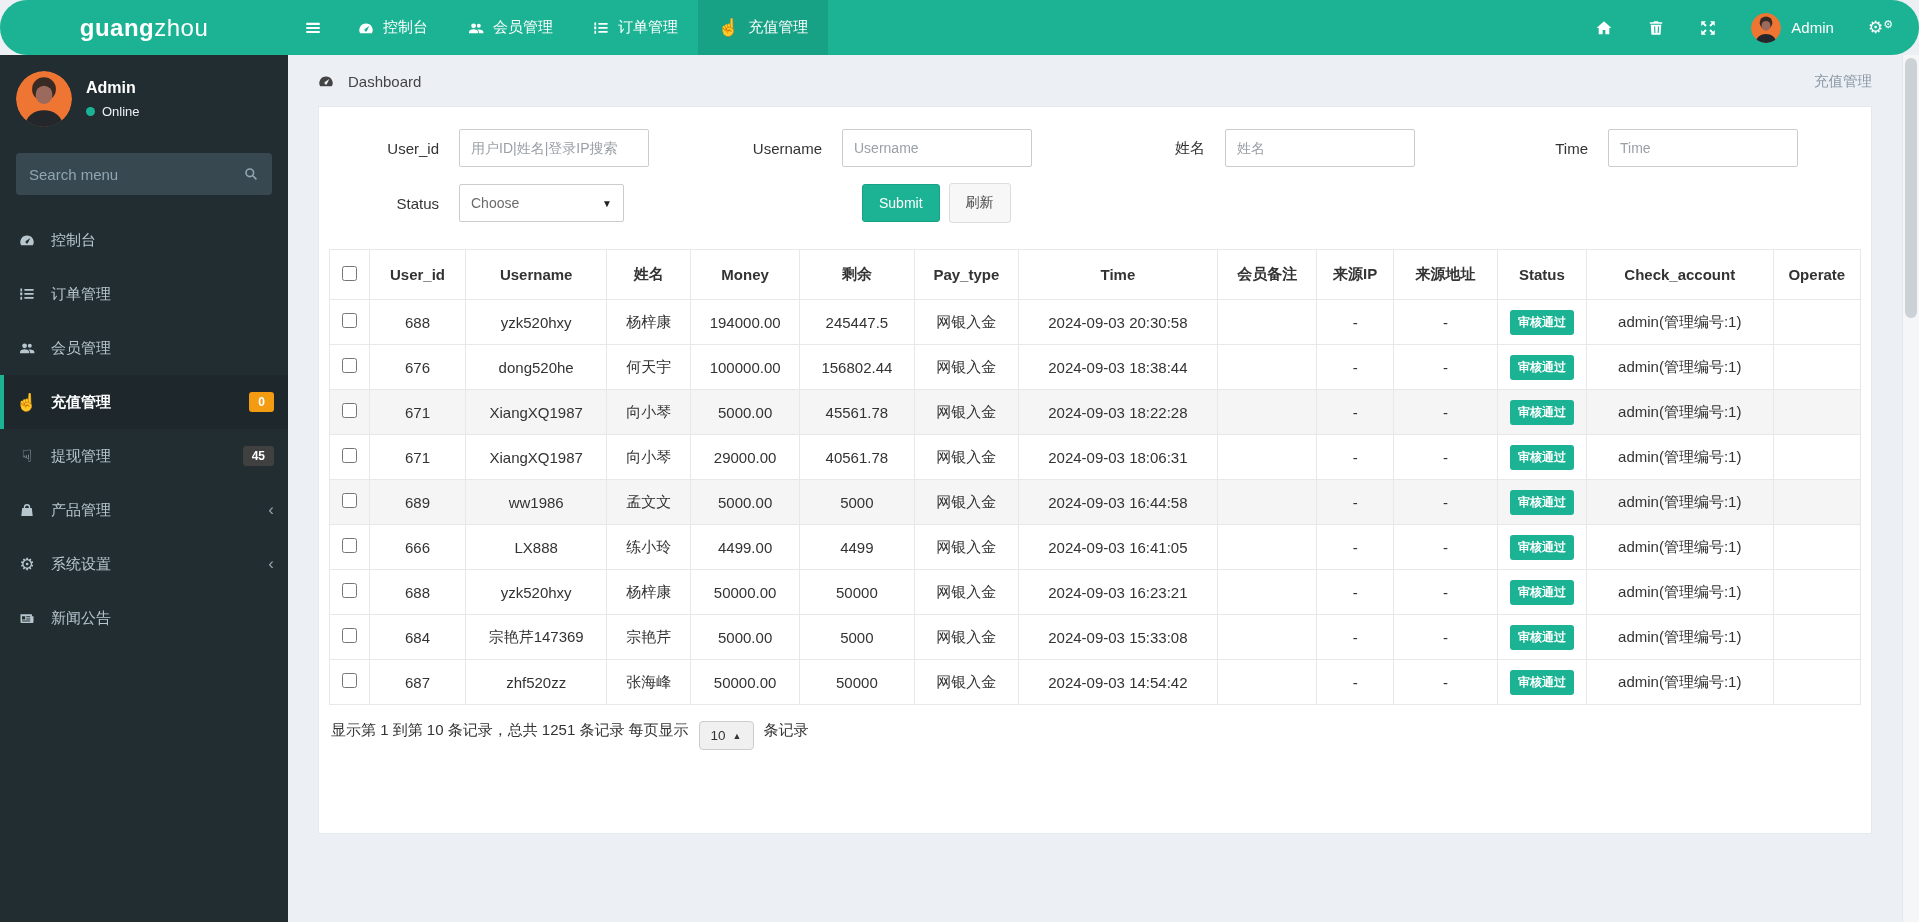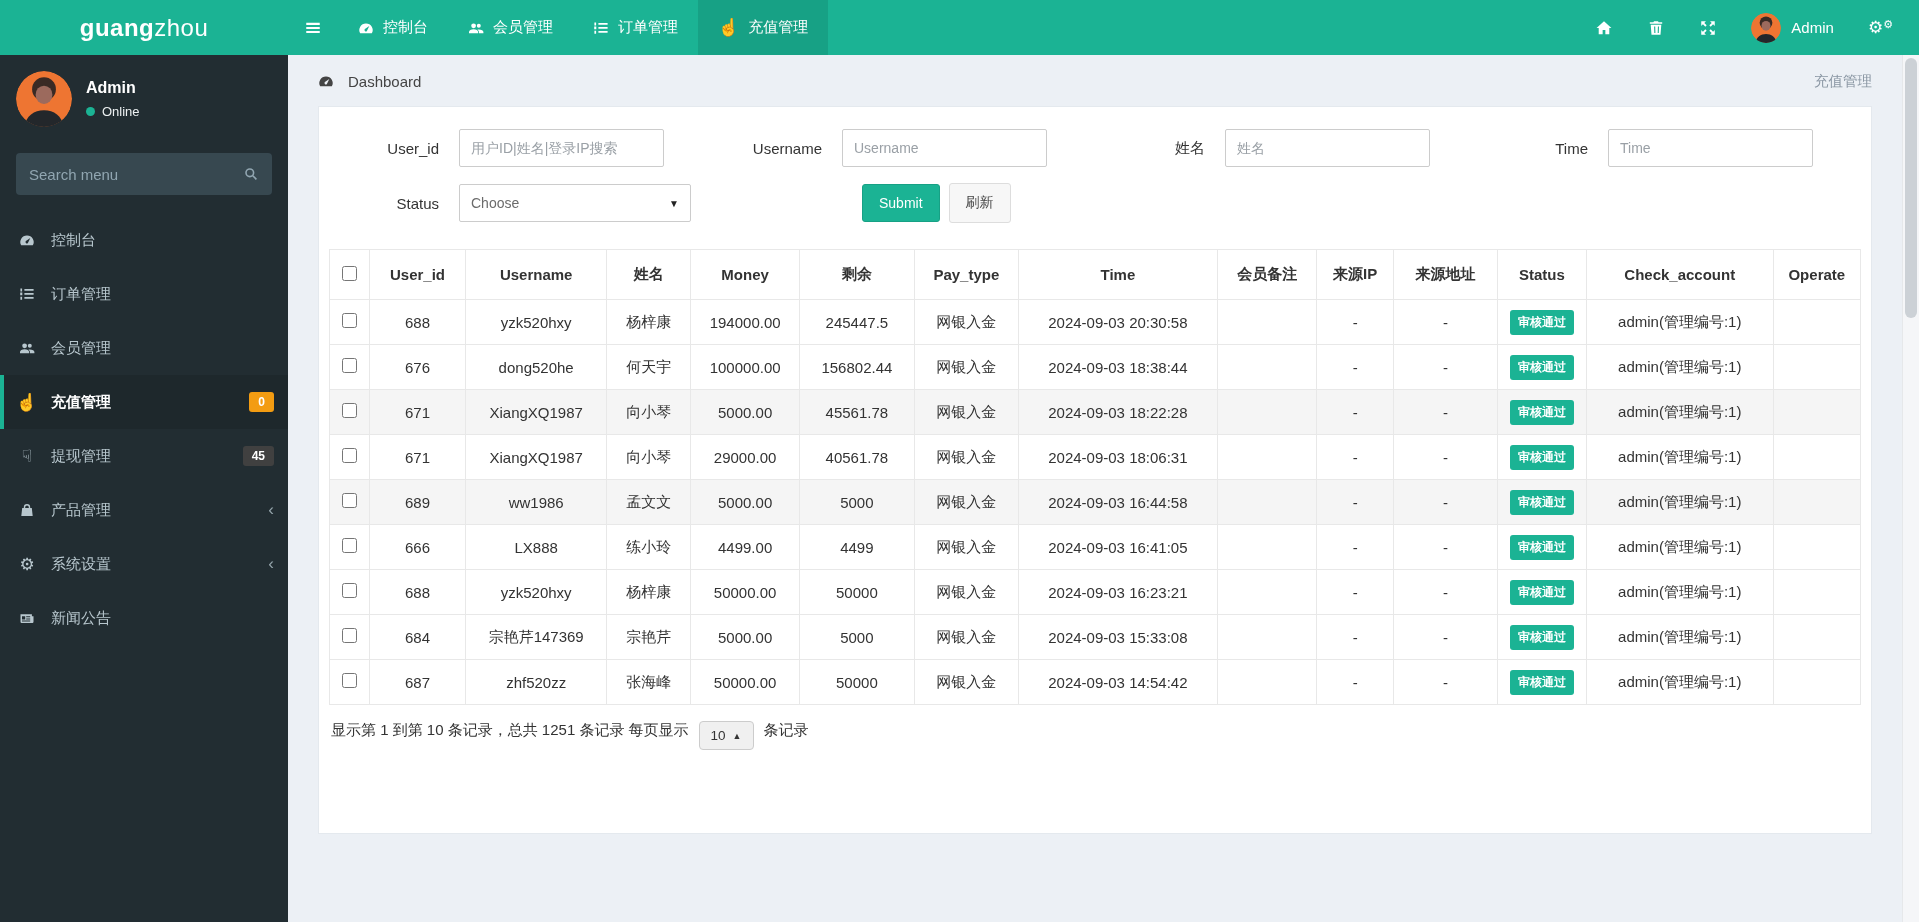--- a/index.html
+++ b/index.html
@@ -1,20 +1,20 @@
 <!DOCTYPE html>
 <html style="--accent: #1bb394; --accent-dark: #17a185;"><head>
 <meta charset="utf-8">
 <style>
   * { box-sizing: border-box; margin: 0; padding: 0; }
   html,body { width:1919px; height:922px; overflow:hidden; }
   body { font-family:"Liberation Sans", sans-serif; background:#ecf0f5; color:#333; }
 
   
-  .topnav { position:fixed; top:0; left:0; width:1919px; height:55px; background:var(--accent); display:flex; align-items:stretch; z-index:20; }
+  .topnav { position:fixed; top:0; left:0; width:1919px; height:55px; background:var(--accent); display:flex; align-items:stretch; z-index:20;border-radius:27px; }
   .logo { width:288px; text-align:center; line-height:55px; color:#fff; font-size:24px; letter-spacing:.5px; }
   .logo b { font-weight:bold; }
   .hamburger { width:50px; display:flex; align-items:center; justify-content:center; color:#fff; cursor:pointer; }
   .nav-menu { display:flex; }
   .nav-item { display:flex; align-items:center; gap:9px; padding:0 20px; color:#fff; font-size:15px; cursor:pointer; }
   .nav-item.active { background:var(--accent-dark); }
   .nav-right { margin-left:auto; display:flex; align-items:center; gap:34px; padding-right:26px; color:#fff; }
   .nav-right .tool { cursor:pointer; display:flex; align-items:center; }
   .nav-user { display:flex; align-items:center; gap:10px; font-size:15px; cursor:pointer; }
   .avatar-sm { width:30px; height:30px; border-radius:50%; overflow:hidden; flex:none; }
@@ -47,23 +47,23 @@
   .content-header { display:flex; justify-content:space-between; align-items:center; padding:17px 30px 15px; font-size:15px; color:#444; }
   .breadcrumb { display:flex; align-items:flex-start; gap:14px; }
   .breadcrumb .icon { color:#444; }
   .page-label { color:#8a96a3; font-size:14.5px; }
   .box { margin:0 30px; background:#fff; border:1px solid #e4e9ee; padding:22px 10px 12px; min-height:728px; }
 
   
   .filter-grid { display:grid; grid-template-columns:repeat(4,1fr); row-gap:16px; margin-bottom:26px; }
   .field { display:flex; align-items:center; }
   .field label { width:130px; text-align:right; padding-right:20px; font-size:15px; color:#333; }
-  .field input { width:205px; height:38px; border:1px solid #ccc; border-radius:2px; padding:0 11px; font-size:14px; color:#555; outline:none; font-family:inherit; }
+  .field input { width:190px; height:38px; border:1px solid #ccc; border-radius:2px; padding:0 11px; font-size:14px; color:#555; outline:none; font-family:inherit; }
   .field input::placeholder { color:#9aa0a6; }
-  .select { width:232px; height:38px; border:1px solid #ccc; border-radius:2px; background:#fff; display:flex; align-items:center; justify-content:space-between; padding:0 11px; font-size:14px; color:#6b6b6b; cursor:pointer; }
+  .select { width:165px; height:38px; border:1px solid #ccc; border-radius:2px; background:#fff; display:flex; align-items:center; justify-content:space-between; padding:0 11px; font-size:14px; color:#6b6b6b; cursor:pointer; }
   .select .caret { font-size:10px; color:#222; }
   .btn-row { display:flex; gap:9px; margin-left:150px; align-items:center; }
   .btn { border-radius:3px; font-size:14px; padding:10px 16px; cursor:pointer; font-family:inherit; }
   .btn-submit { background:var(--accent); border:1px solid var(--accent-dark); color:#fff; }
   .btn-refresh { background:#f7f7f7; border:1px solid #ddd; color:#444; }
 
   
   table { width:100%; border-collapse:collapse; font-size:15px; color:#333; table-layout:fixed; }
   th, td { border:1px solid #e8e8e8; text-align:center; padding:4px 6px; height:45px; overflow:hidden; white-space:nowrap; }
   th { font-weight:bold; height:50px; background:#fff; }

